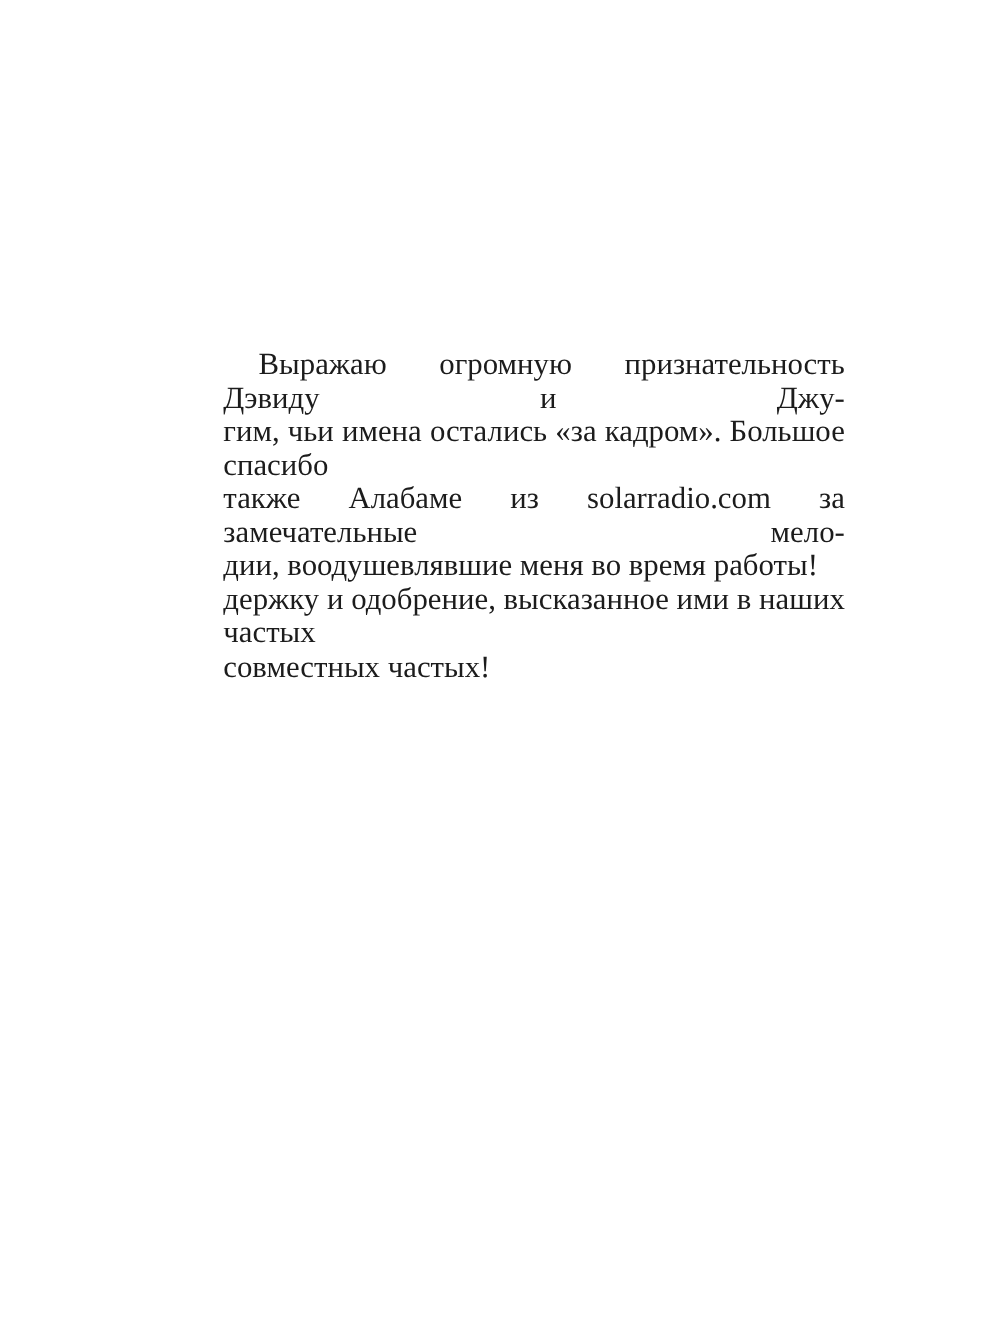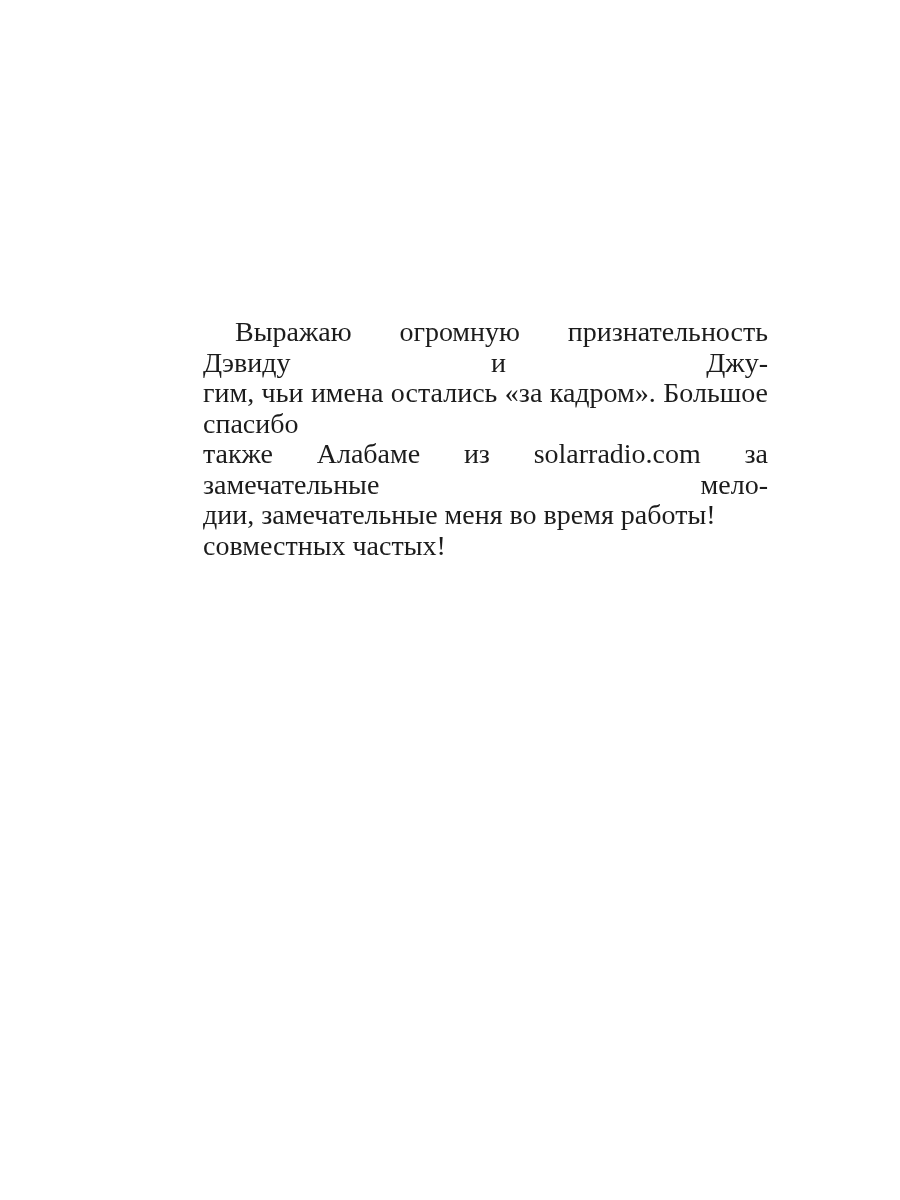--- a/index.html
+++ b/index.html
@@ -38,16 +38,17 @@
   }
 </style>
 </head>
 <body>
 
 <div class="page">
   <div class="text-block" id="text-block">
       <div class="text-line first-line">Выражаю огромную признательность Дэвиду и Джу-</div>
       <div class="text-line">гим, чьи имена остались «за кадром». Большое спасибо</div>
       <div class="text-line">также Алабаме из solarradio.com за замечательные мело-</div>
-      <div class="text-line para-end">дии, замечательные меня во время работы!</div>
+      <div class="text-line para-end">дии, воодушевлявшие меня во время работы!</div>
+      <div class="text-line">держку и одобрение, высказанное ими в наших частых</div>
       <div class="text-line para-end">совместных частых!</div>
     </div>
 </div>
 
 </body></html>

